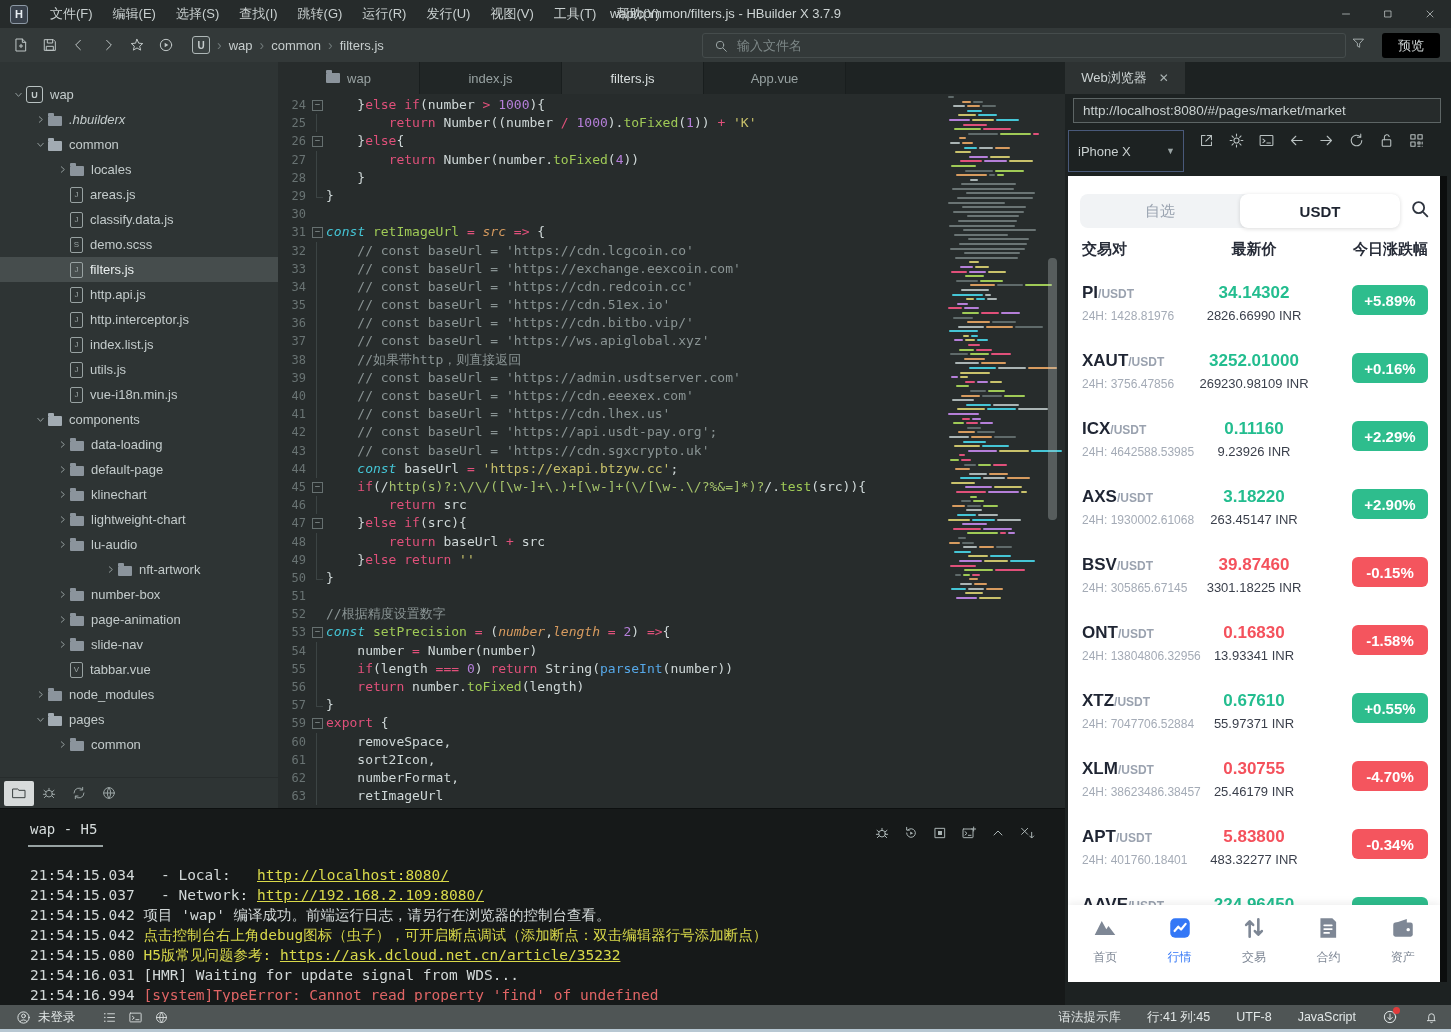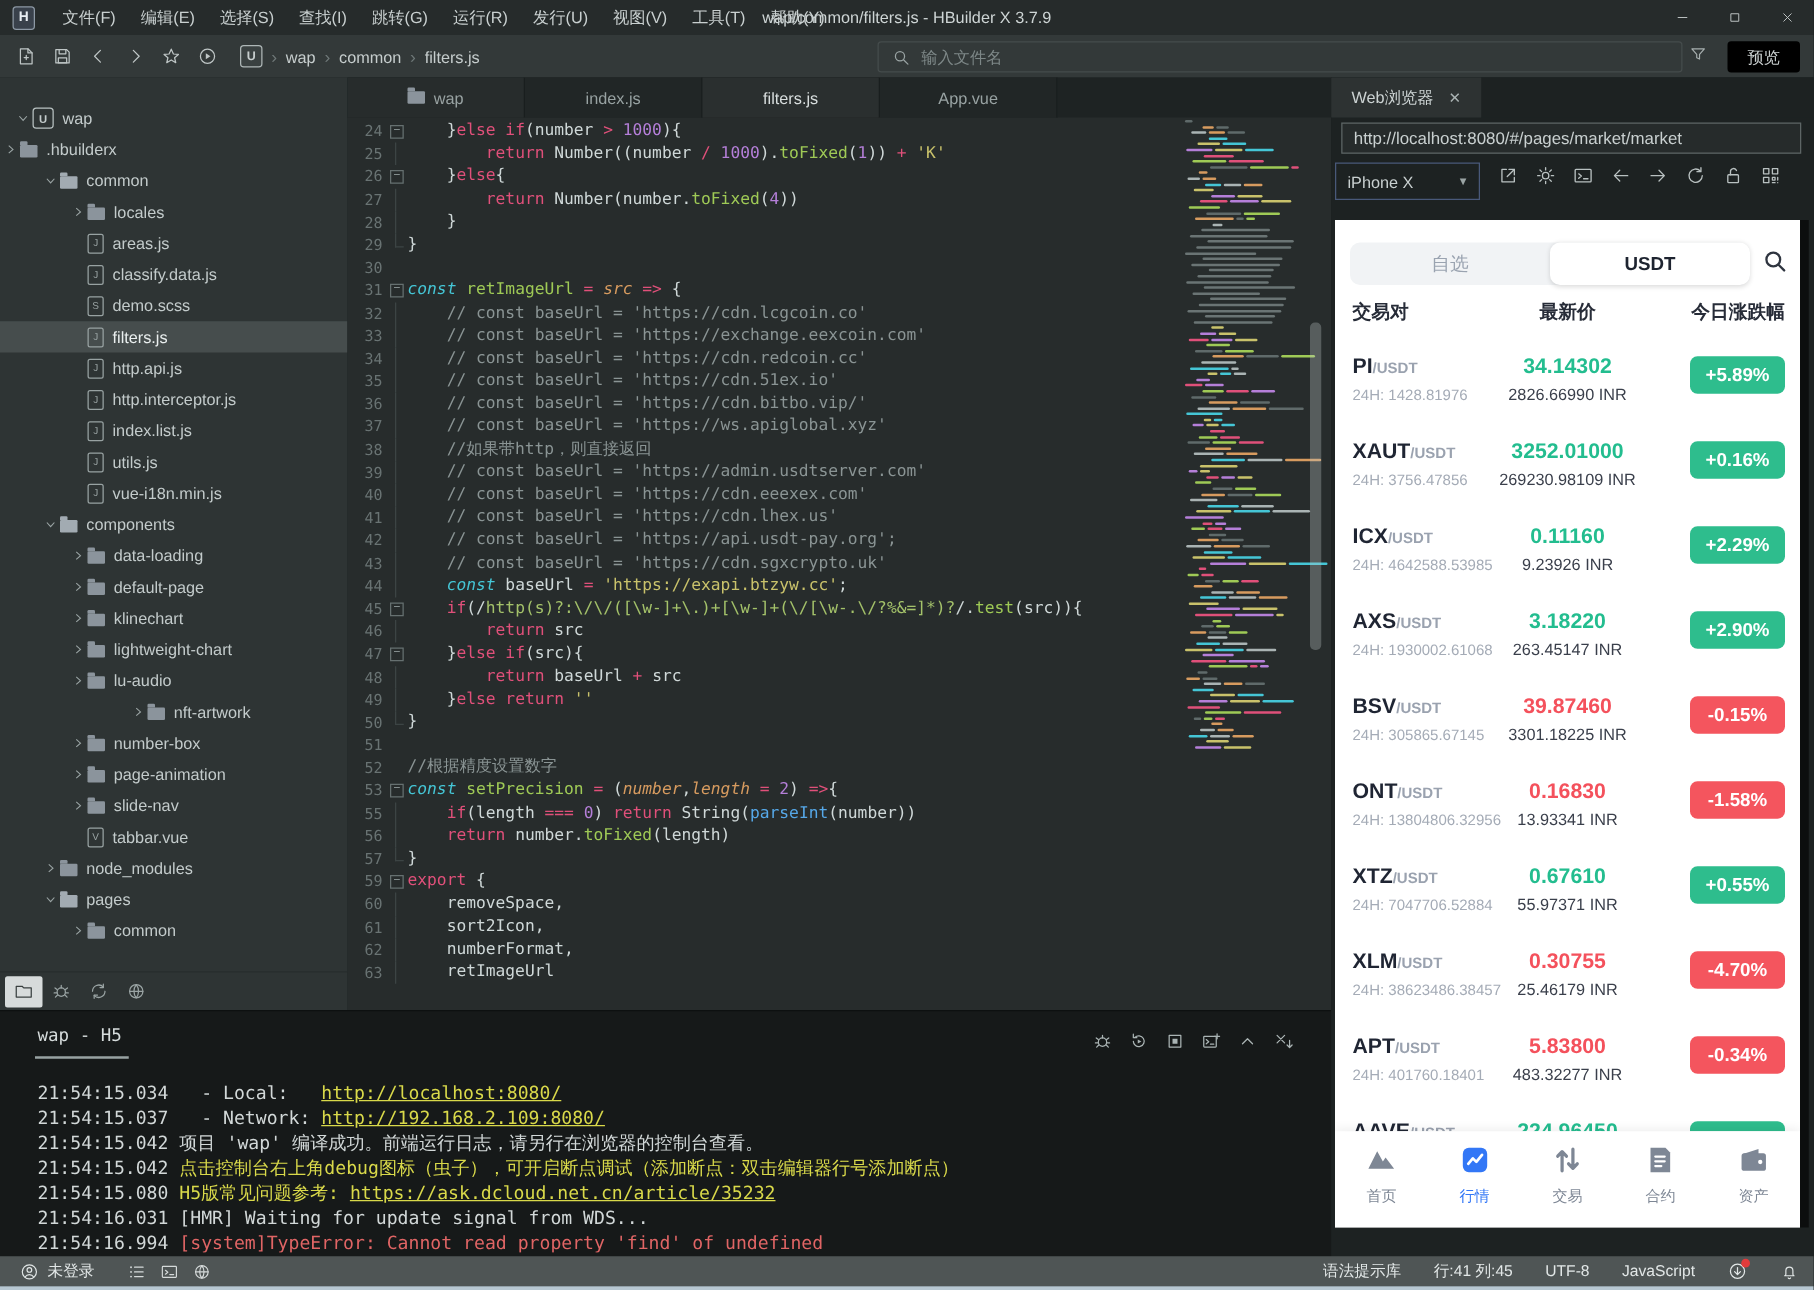--- a/index.html
+++ b/index.html
@@ -100,21 +100,21 @@
   .log-link{color:#d9d94a;text-decoration:underline}
   .log-err{color:#e06565}
 
   
   .rightpanel{position:absolute;left:1065px;top:62px;width:386px;height:943px;background:#1d2222}
   .rp-tabs{position:absolute;top:0;left:0;right:0;height:32px;background:#1d2222;display:flex}
   .rp-tab{width:120px;background:#2d3232;color:#ccd3d3;font-size:13px;display:flex;align-items:center;justify-content:center;gap:12px}
   .rp-close{color:#aab3b3;font-size:12px}
   .rp-url{position:absolute;left:8px;top:36px;width:368px;height:25px;border:1px solid #5d6565;background:#262b2b;
           color:#c9d0d0;font-size:13.5px;display:flex;align-items:center;padding-left:9px;box-sizing:border-box}
-  .rp-select{position:absolute;left:3px;top:68px;width:116px;height:30px;border:1px solid #49597a;color:#c9d0d0;font-size:13px;
+  .rp-select{position:absolute;left:3px;top:68px;width:116px;height:42px;border:1px solid #49597a;color:#c9d0d0;font-size:13px;
              display:flex;align-items:center;padding-left:9px;box-sizing:border-box}
   .rp-caret{position:absolute;right:8px;color:#9aa4a4;font-size:9px}
   .rp-ics{position:absolute;left:133px;top:70px;display:flex;gap:13px;color:#b9c1c1}
   .rp-ics .ic svg{width:17px;height:17px}
 
   
   .phone{position:absolute;left:3px;top:114px;width:372px;height:806px;background:#ffffff;overflow:hidden}
   .phone-strip{position:absolute;left:375px;top:114px;width:7px;height:806px;background:#0c0e0e}
   .seg{position:absolute;left:12px;top:18px;width:320px;height:34px;background:#f1f3f5;border-radius:8px;display:flex}
   .seg-item{flex:1;display:flex;align-items:center;justify-content:center;font-size:15px;color:#9aa3b0}
@@ -259,21 +259,21 @@
   <div class="tree" id="tree">
       <div class="tree-row" style="padding-left: 10px;">
         <span class="t-chev open">
           <svg viewBox="0 0 24 24" style="stroke:currentColor;fill:none;stroke-width:2.4">
             <path d="M8 4l9 8-9 8"></path>
           </svg>
         </span>
         <span class="u-proj">U</span>
         <span class="t-label">wap</span>
       </div>
-      <div class="tree-row" style="">
+      <div class="tree-row" style="padding-left: 32px; font-style: italic;">
         <span class="t-chev">
           <svg viewBox="0 0 24 24" style="stroke:currentColor;fill:none;stroke-width:2.4">
             <path d="M8 4l9 8-9 8"></path>
           </svg>
         </span>
         <span class="t-folder"></span>
         <span class="t-label">.hbuilderx</span>
       </div>
       <div class="tree-row" style="padding-left: 32px;">
         <span class="t-chev open">
@@ -530,20 +530,21 @@
       <div class="code-line"><span class="ln">44</span><span class="fold"><span class="fline"></span></span><span class="code-text"><span class="tk-pl">    </span><span class="tk-cy">const</span><span class="tk-pl"> baseUrl </span><span class="tk-op">=</span><span class="tk-pl"> </span><span class="tk-str">'https://exapi.btzyw.cc'</span><span class="tk-pl">;</span></span></div>
       <div class="code-line"><span class="ln">45</span><span class="fold"><span class="fbox">−</span></span><span class="code-text"><span class="tk-pl">    </span><span class="tk-kw">if</span><span class="tk-pl">(/</span><span class="tk-rx">http(s)?:\/\/([\w-]+\.)+[\w-]+(\/[\w-.\/?%&amp;=]*)?</span><span class="tk-pl">/.</span><span class="tk-fn">test</span><span class="tk-pl">(src)){</span></span></div>
       <div class="code-line"><span class="ln">46</span><span class="fold"><span class="fline"></span></span><span class="code-text"><span class="tk-pl">        </span><span class="tk-kw">return</span><span class="tk-pl"> src</span></span></div>
       <div class="code-line"><span class="ln">47</span><span class="fold"><span class="fbox">−</span></span><span class="code-text"><span class="tk-pl">    }</span><span class="tk-kw">else</span><span class="tk-pl"> </span><span class="tk-kw">if</span><span class="tk-pl">(src){</span></span></div>
       <div class="code-line"><span class="ln">48</span><span class="fold"><span class="fline"></span></span><span class="code-text"><span class="tk-pl">        </span><span class="tk-kw">return</span><span class="tk-pl"> baseUrl </span><span class="tk-op">+</span><span class="tk-pl"> src</span></span></div>
       <div class="code-line"><span class="ln">49</span><span class="fold"><span class="fline"></span></span><span class="code-text"><span class="tk-pl">    }</span><span class="tk-kw">else</span><span class="tk-pl"> </span><span class="tk-kw">return</span><span class="tk-pl"> </span><span class="tk-str">''</span></span></div>
       <div class="code-line"><span class="ln">50</span><span class="fold"><span class="fend"></span></span><span class="code-text"><span class="tk-pl">}</span></span></div>
       <div class="code-line"><span class="ln">51</span><span class="fold"></span><span class="code-text"></span></div>
       <div class="code-line"><span class="ln">52</span><span class="fold"></span><span class="code-text"><span class="tk-cm">//根据精度设置数字</span></span></div>
       <div class="code-line"><span class="ln">53</span><span class="fold"><span class="fbox">−</span></span><span class="code-text"><span class="tk-cy">const</span><span class="tk-pl"> </span><span class="tk-fn">setPrecision</span><span class="tk-pl"> </span><span class="tk-op">=</span><span class="tk-pl"> (</span><span class="tk-or">number</span><span class="tk-pl">,</span><span class="tk-or">length</span><span class="tk-pl"> </span><span class="tk-op">=</span><span class="tk-pl"> </span><span class="tk-num">2</span><span class="tk-pl">) </span><span class="tk-op">=&gt;</span><span class="tk-pl">{</span></span></div>
+      <div class="code-line"><span class="ln">54</span><span class="fold"><span class="fline"></span></span><span class="code-text"><span class="tk-pl">    number </span><span class="tk-op">=</span><span class="tk-pl"> Number(number)</span></span></div>
       <div class="code-line"><span class="ln">55</span><span class="fold"><span class="fline"></span></span><span class="code-text"><span class="tk-pl">    </span><span class="tk-kw">if</span><span class="tk-pl">(length </span><span class="tk-op">===</span><span class="tk-pl"> </span><span class="tk-num">0</span><span class="tk-pl">) </span><span class="tk-kw">return</span><span class="tk-pl"> String(</span><span class="tk-bl">parseInt</span><span class="tk-pl">(number))</span></span></div>
       <div class="code-line"><span class="ln">56</span><span class="fold"><span class="fline"></span></span><span class="code-text"><span class="tk-pl">    </span><span class="tk-kw">return</span><span class="tk-pl"> number.</span><span class="tk-fn">toFixed</span><span class="tk-pl">(length)</span></span></div>
       <div class="code-line"><span class="ln">57</span><span class="fold"><span class="fend"></span></span><span class="code-text"><span class="tk-pl">}</span></span></div>
       <div class="code-line"><span class="ln">59</span><span class="fold"><span class="fbox">−</span></span><span class="code-text"><span class="tk-kw">export</span><span class="tk-pl"> {</span></span></div>
       <div class="code-line"><span class="ln">60</span><span class="fold"><span class="fline"></span></span><span class="code-text"><span class="tk-pl">    removeSpace,</span></span></div>
       <div class="code-line"><span class="ln">61</span><span class="fold"><span class="fline"></span></span><span class="code-text"><span class="tk-pl">    sort2Icon,</span></span></div>
       <div class="code-line"><span class="ln">62</span><span class="fold"><span class="fline"></span></span><span class="code-text"><span class="tk-pl">    numberFormat,</span></span></div>
       <div class="code-line"><span class="ln">63</span><span class="fold"><span class="fline"></span></span><span class="code-text"><span class="tk-pl">    retImageUrl</span></span></div>
     </div>
   <div class="minimap" id="minimap">

